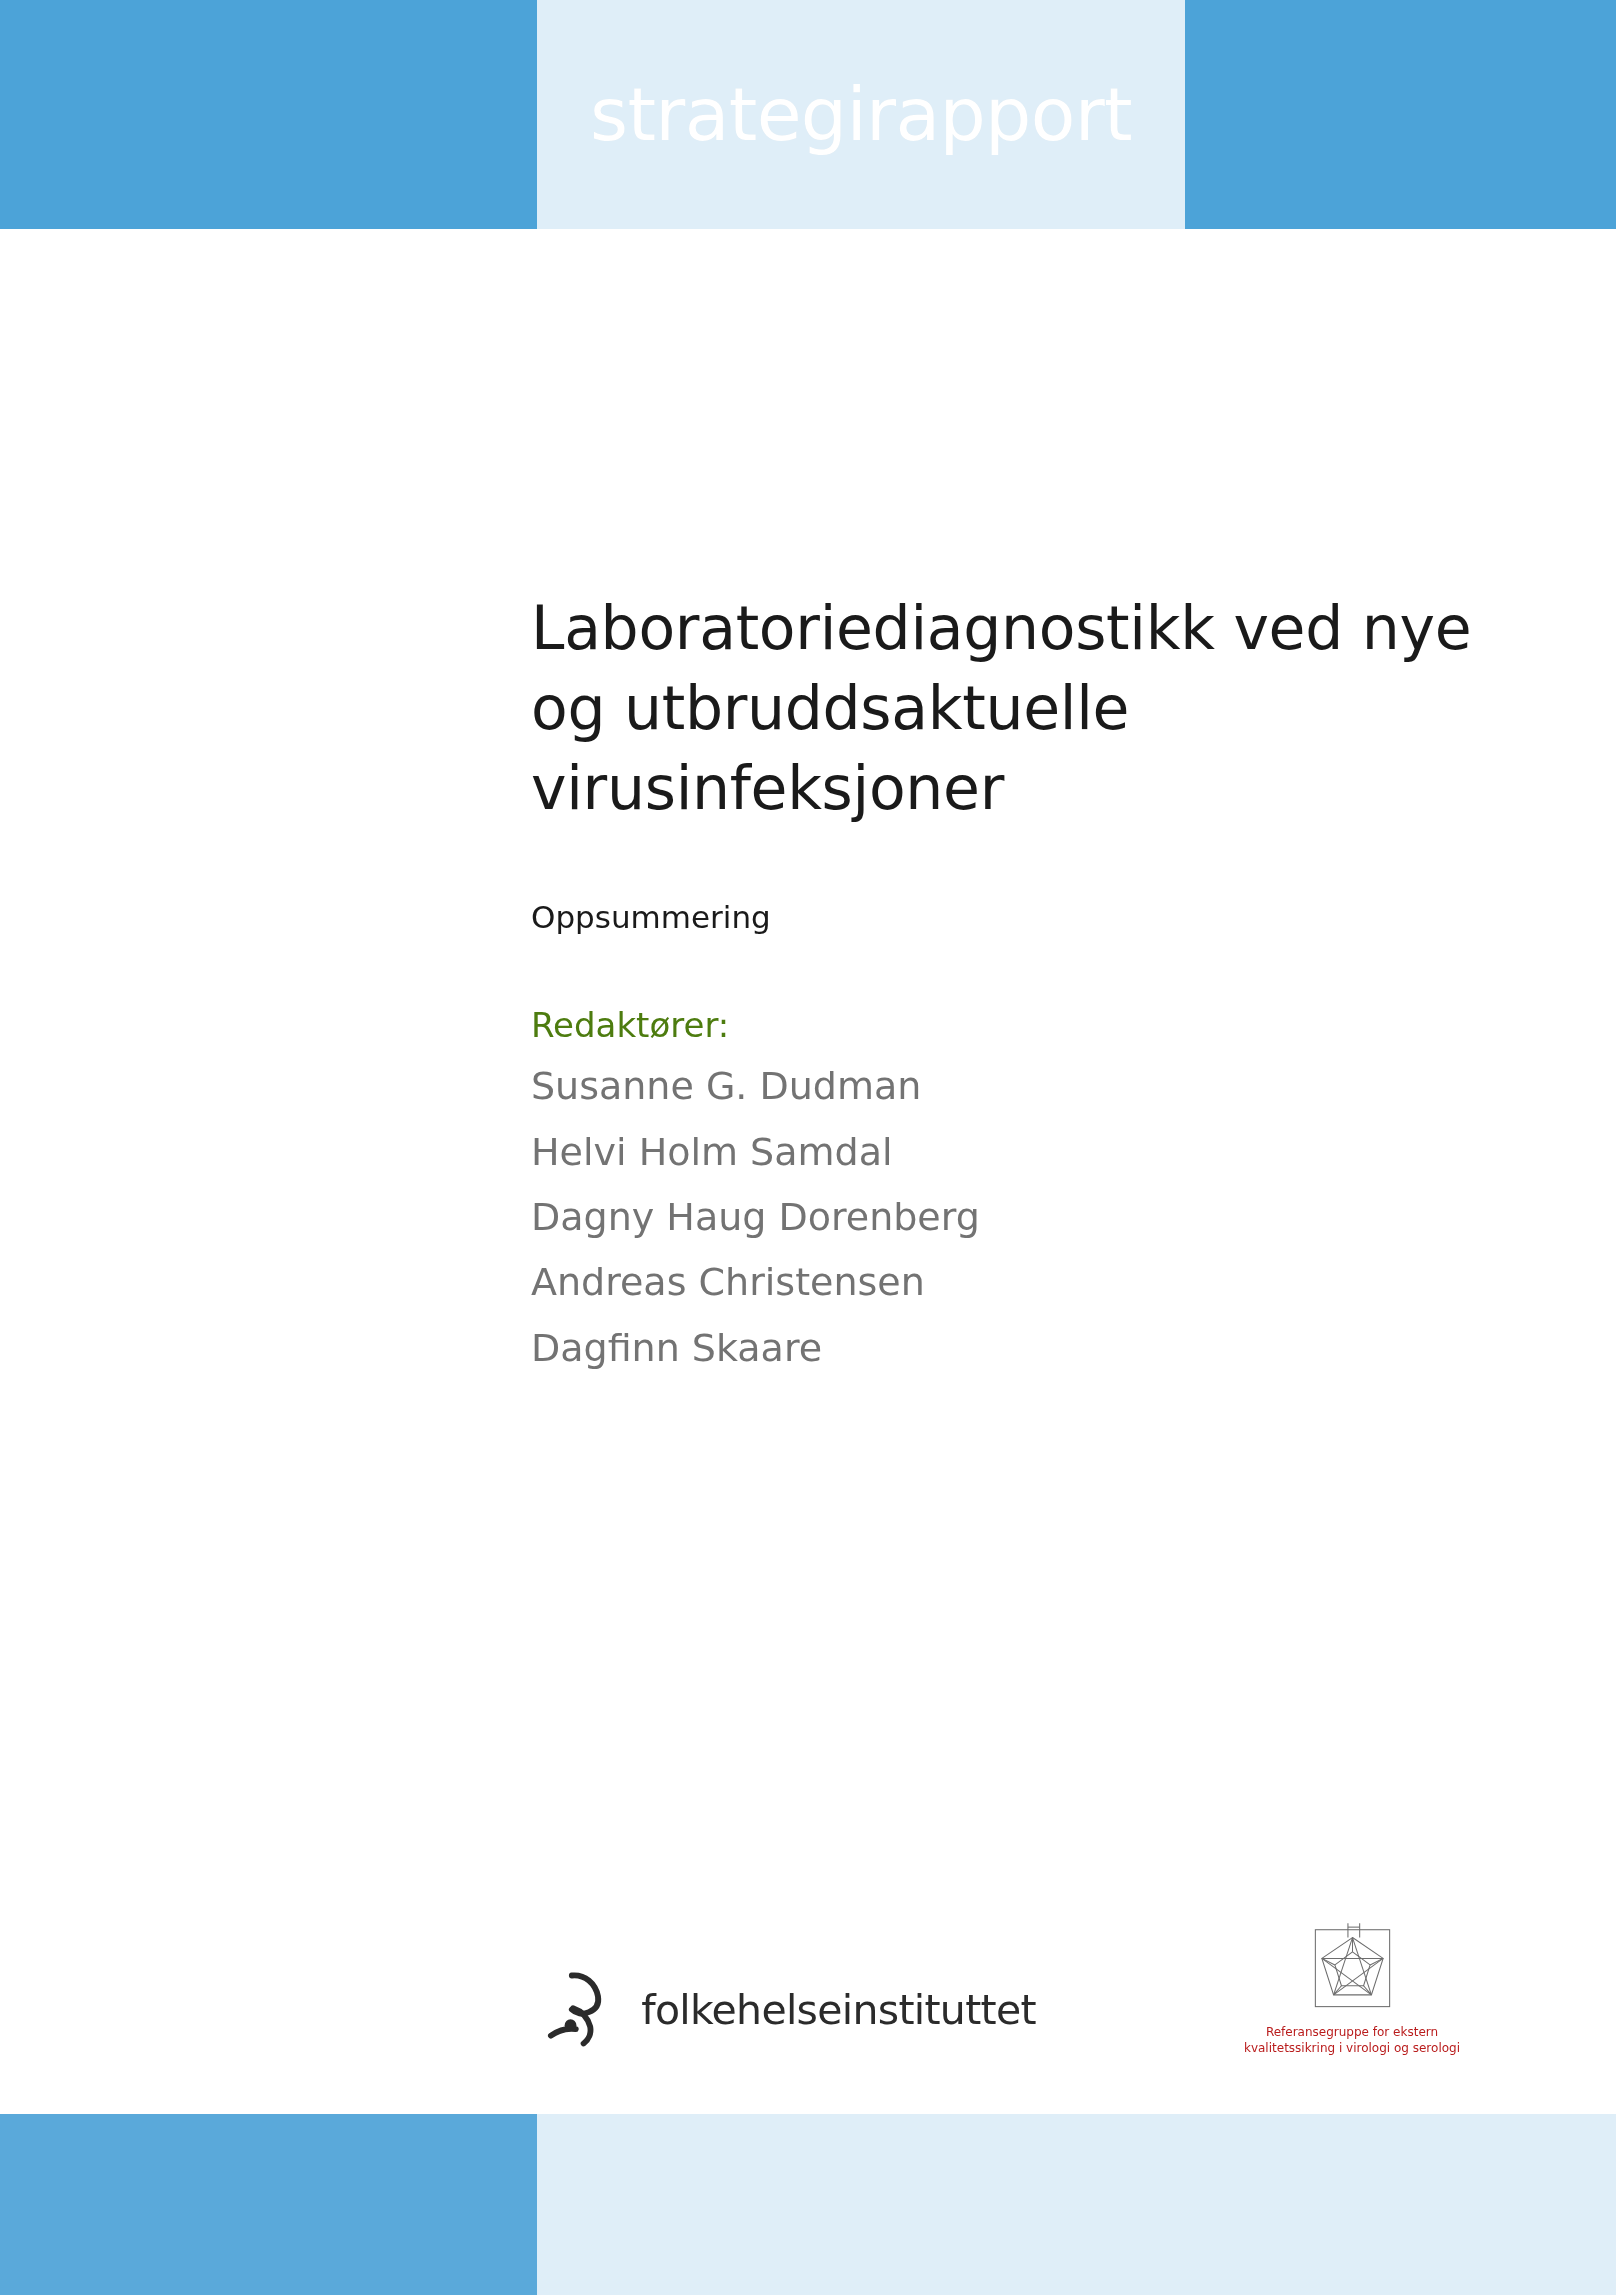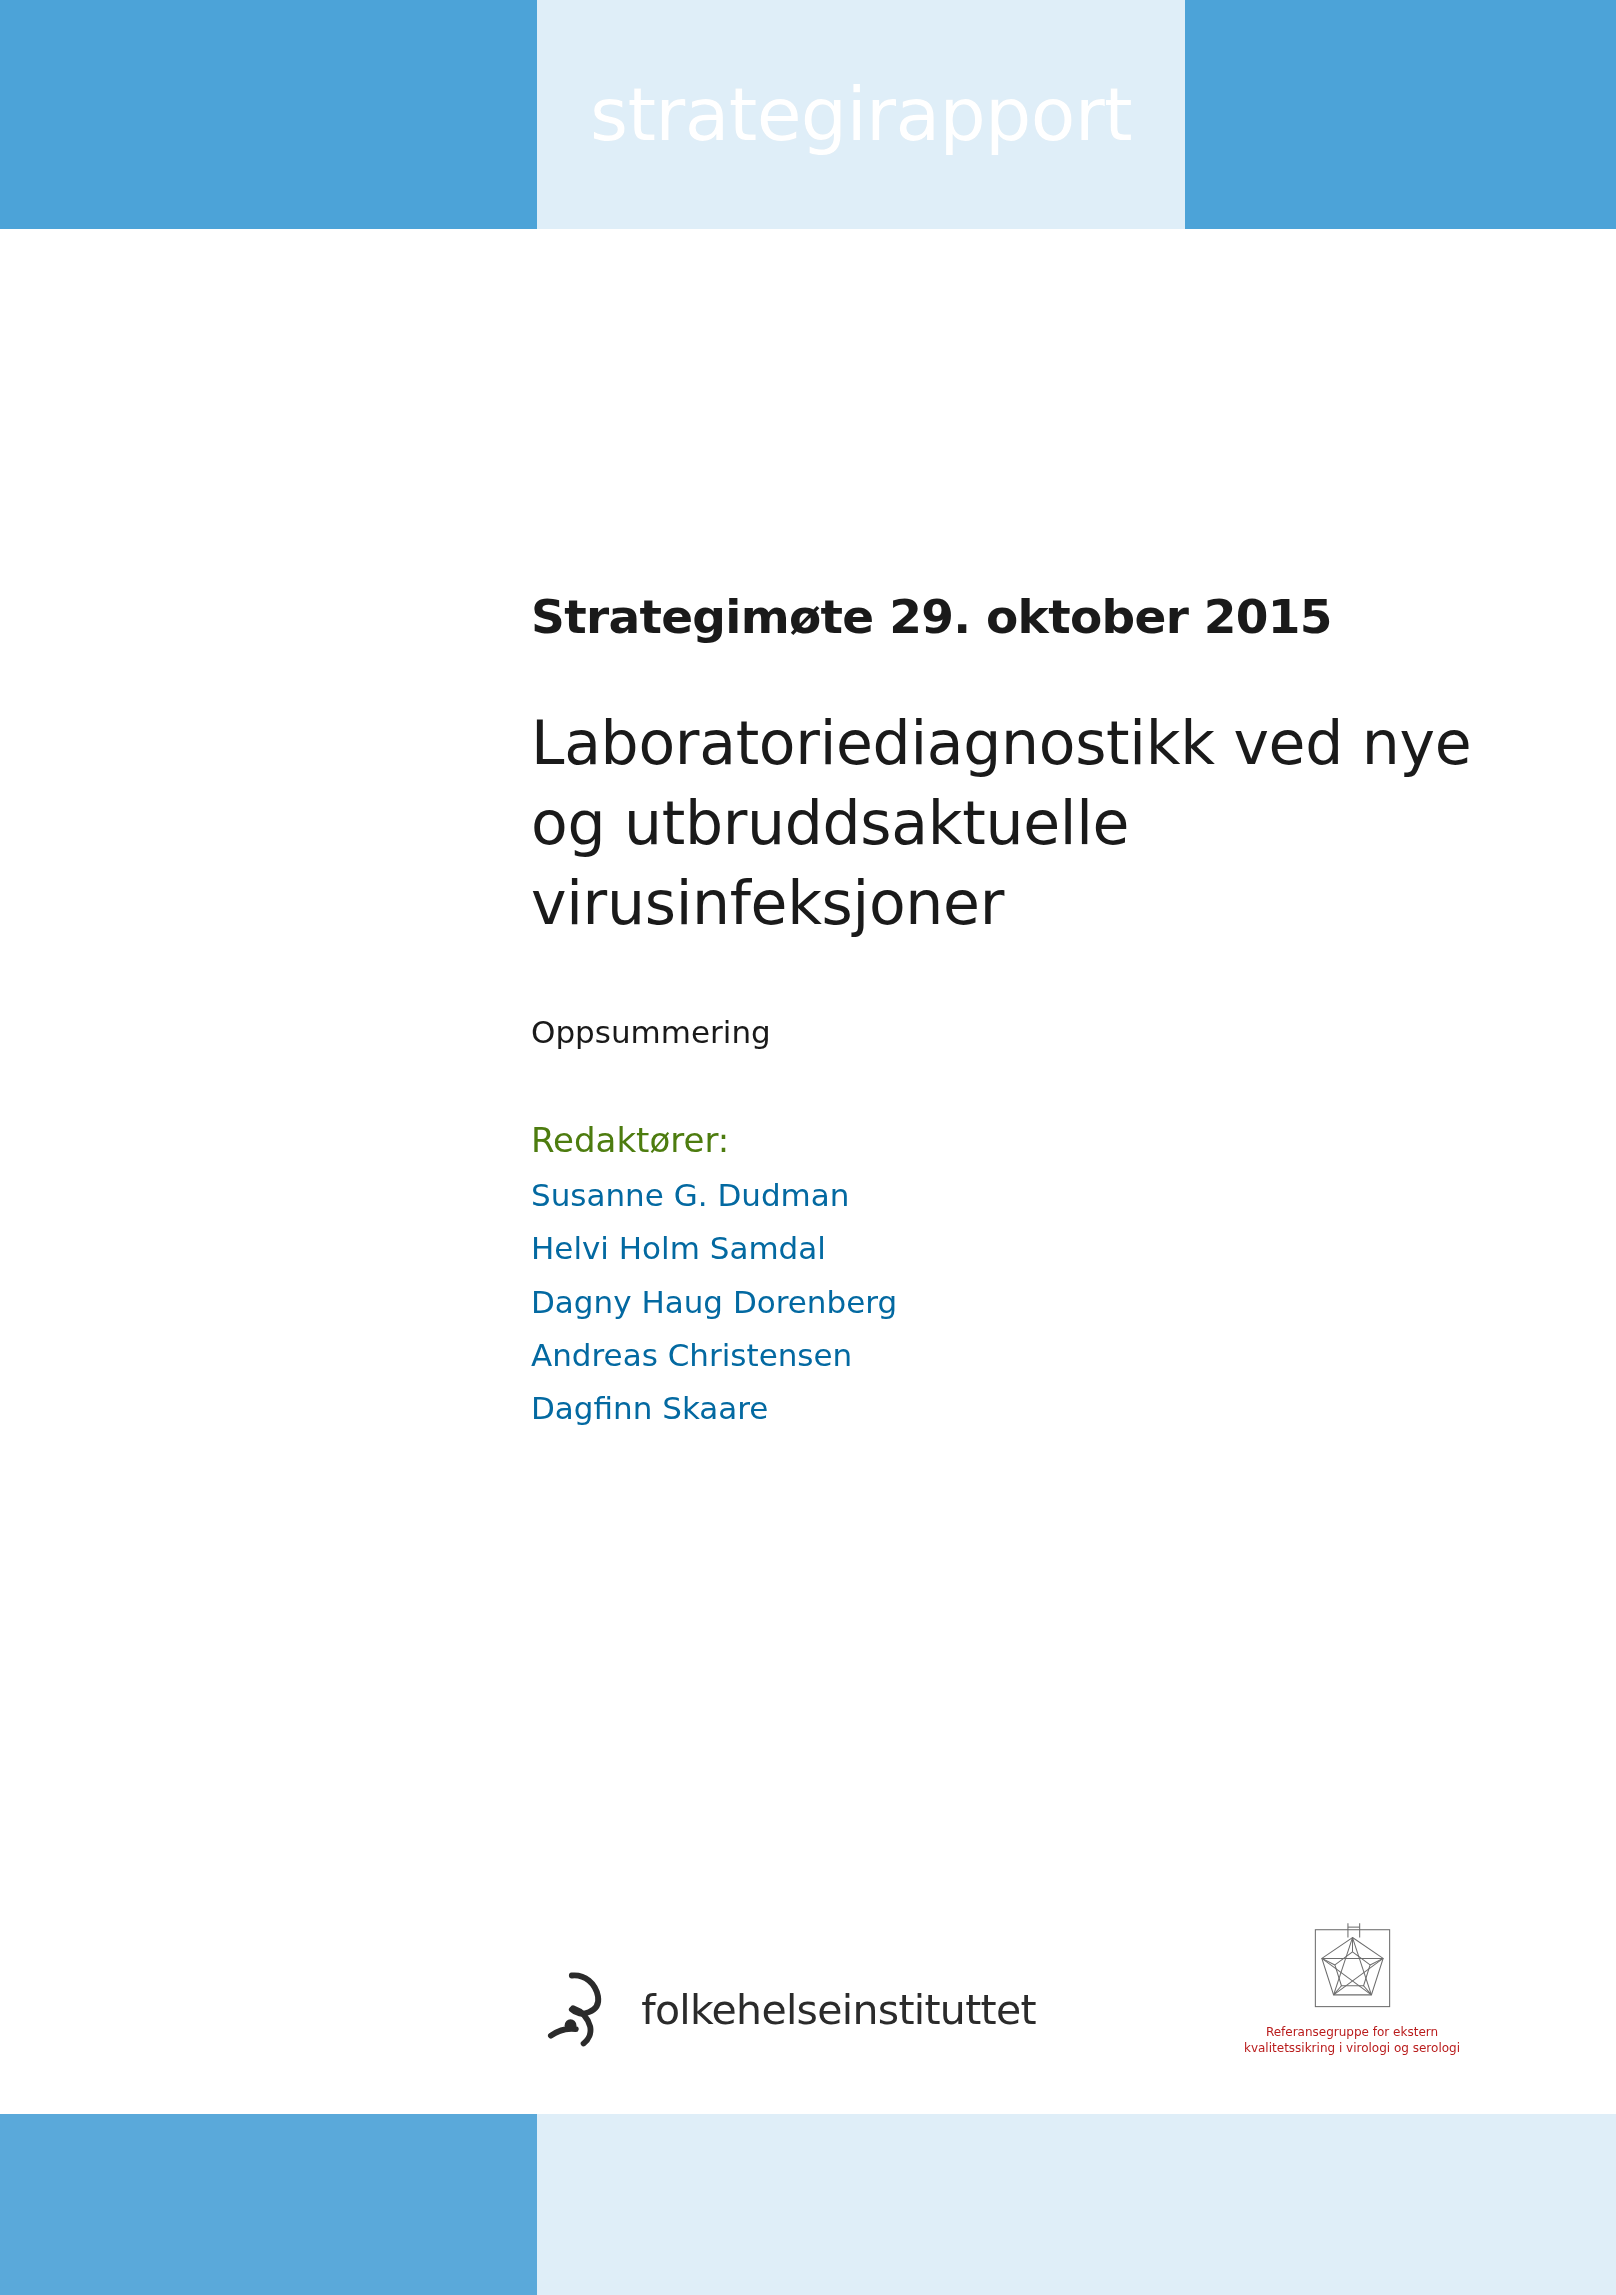--- a/index.html
+++ b/index.html
@@ -99,22 +99,22 @@
     font-size: 31px;
     color: #1a1a1a;
     line-height: 1.72;
   }
   .editors-heading {
     font-size: 34px;
     color: #4d7c0f;
     line-height: 1.72;
   }
   .editor-name {
-    font-size: 31px;
-    color: #0369a1;
+    font-size: 38px;
+    color: #737373;
     line-height: 1.72;
   }
 
   
   .logo-row {
     position: absolute;
     left: 531px;
     top: 1885px;
     width: 1021px;
     height: 196px;
@@ -159,21 +159,20 @@
 </head>
 <body>
 
 <div class="page">
 
   <div class="top-band"></div>
   <div class="top-band-light"></div>
   <div class="banner-title">strategirapport</div>
 
   <div class="content">
-    <div class="meeting-line">Strategimøte 29. oktober 2015</div>
     <div class="doc-title">Laboratoriediagnostikk ved nye og utbruddsaktuelle virusinfeksjoner</div>
 
     <div class="sections">
       <div class="section-item">Oppsummering</div>
     </div>
 
     <div class="editors">
       <div class="editors-heading">Redaktører:</div>
       <div class="editor-name">Susanne G. Dudman</div>
       <div class="editor-name">Helvi Holm Samdal</div>

